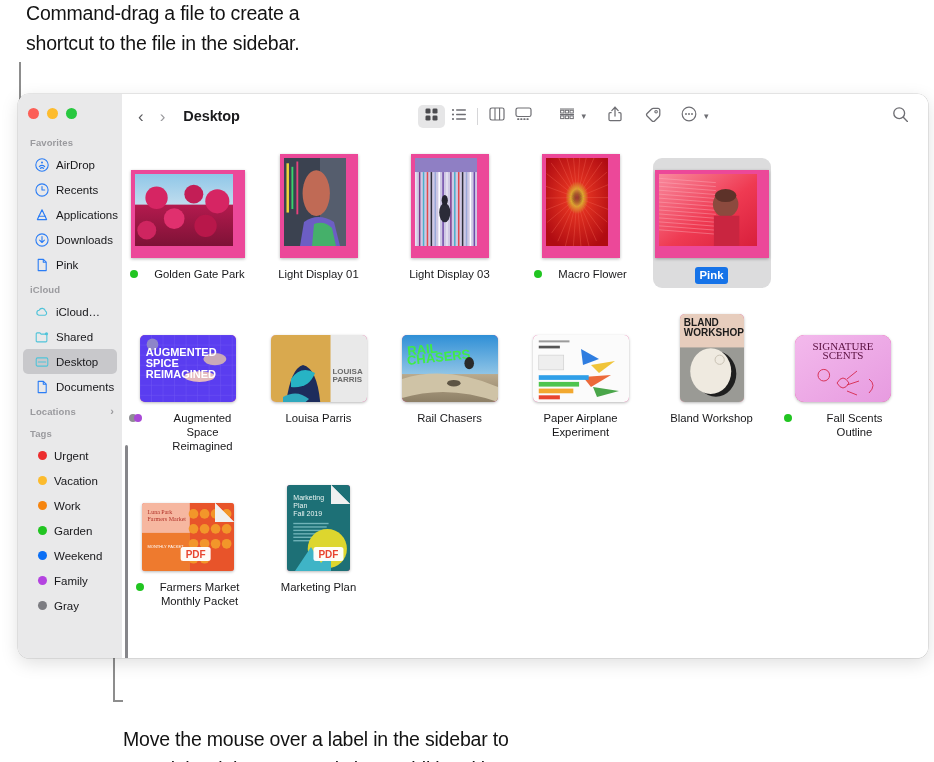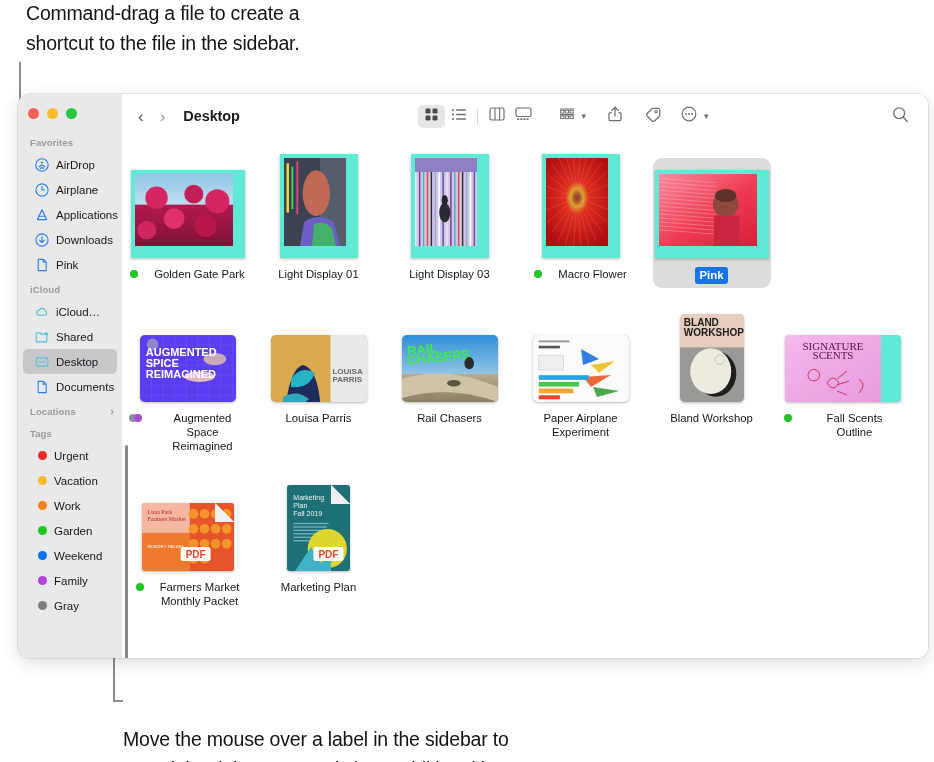--- a/index.html
+++ b/index.html
@@ -109,21 +109,21 @@
     width:118px;display:flex;flex-direction:column;align-items:center;
     border-radius:9px;padding:8px 0 4px 0;
   }
   .cell-inner.selected{background:#dcdcdd;}
   .thumbwrap{
     height:92px;display:flex;align-items:flex-end;justify-content:center;
     margin-bottom:9px;
   }
   .thumb{
     box-shadow:0 1px 3px rgba(0,0,0,0.28);
-    background:#5eead4;display:block;overflow:hidden;position:relative;
+    background:#ec4899;display:block;overflow:hidden;position:relative;
   }
   .thumb.photo{padding:4px;}
   .thumb.photo .inner{width:100%;height:100%;display:block;overflow:hidden;}
   .label{
     font-size:11.3px;color:#18181a;text-align:center;line-height:14px;
     display:flex;align-items:flex-start;justify-content:center;gap:16px;
     max-width:122px;
   }
   .label .txt{display:block;}
   .label-badge{
@@ -173,21 +173,21 @@
           </span>
           <span>AirDrop</span>
         </div>
         <div class="sb-item">
           <span class="sb-ico">
             <svg width="14" height="14" viewBox="0 0 14 14">
               <circle cx="7" cy="7" r="6.1" fill="none" stroke="#2b7df5" stroke-width="1.1"></circle>
               <path d="M7 3.6 V7 H9.7" fill="none" stroke="#2b7df5" stroke-width="1.1" stroke-linecap="round" stroke-linejoin="round"></path>
             </svg>
           </span>
-          <span>Airplane</span>
+          <span>Recents</span>
         </div>
         <div class="sb-item">
           <span class="sb-ico">
             <svg width="14" height="14" viewBox="0 0 14 14">
               <path d="M7 1.8 L11.6 11.6 H2.4 Z" fill="none" stroke="#2b7df5" stroke-width="1.15" stroke-linejoin="round"></path>
               <line x1="3.2" y1="8.2" x2="10.8" y2="8.2" stroke="#2b7df5" stroke-width="1.15"></line>
             </svg>
           </span>
           <span>Applications</span>
         </div>
@@ -715,21 +715,21 @@
                   </svg></div>
               </div>
               <div class="label">
                 <span class="txt" style="white-space: pre-line;">Bland Workshop</span>
               </div>
             </div>
           </div>
           <div class="cell">
             <div class="cell-inner">
               <div class="thumbwrap">
-                <div class="thumb" style="width:116px;height:67px;border-radius:4px"><svg width="96" height="67" viewBox="0 0 96 67" preserveAspectRatio="none">
+                <div class="thumb" style="width:96px;height:67px;border-radius:9px"><svg width="96" height="67" viewBox="0 0 96 67" preserveAspectRatio="none">
                     <defs>
                       <linearGradient id="fs" x1="0" y1="0" x2="1" y2="1">
                         <stop offset="0%" stop-color="#f3b9ec"></stop>
                         <stop offset="100%" stop-color="#e79be0"></stop>
                       </linearGradient>
                     </defs>
                     <rect width="100%" height="100%" fill="url(#fs)"></rect>
                     <text x="50%" y="22%" text-anchor="middle" font-family="Liberation Serif" font-size="11" fill="#5a1040">SIGNATURE</text>
                     <text x="50%" y="36%" text-anchor="middle" font-family="Liberation Serif" font-size="11" fill="#5a1040">SCENTS</text>
                     <g stroke="#d8355a" stroke-width="1" fill="none">

